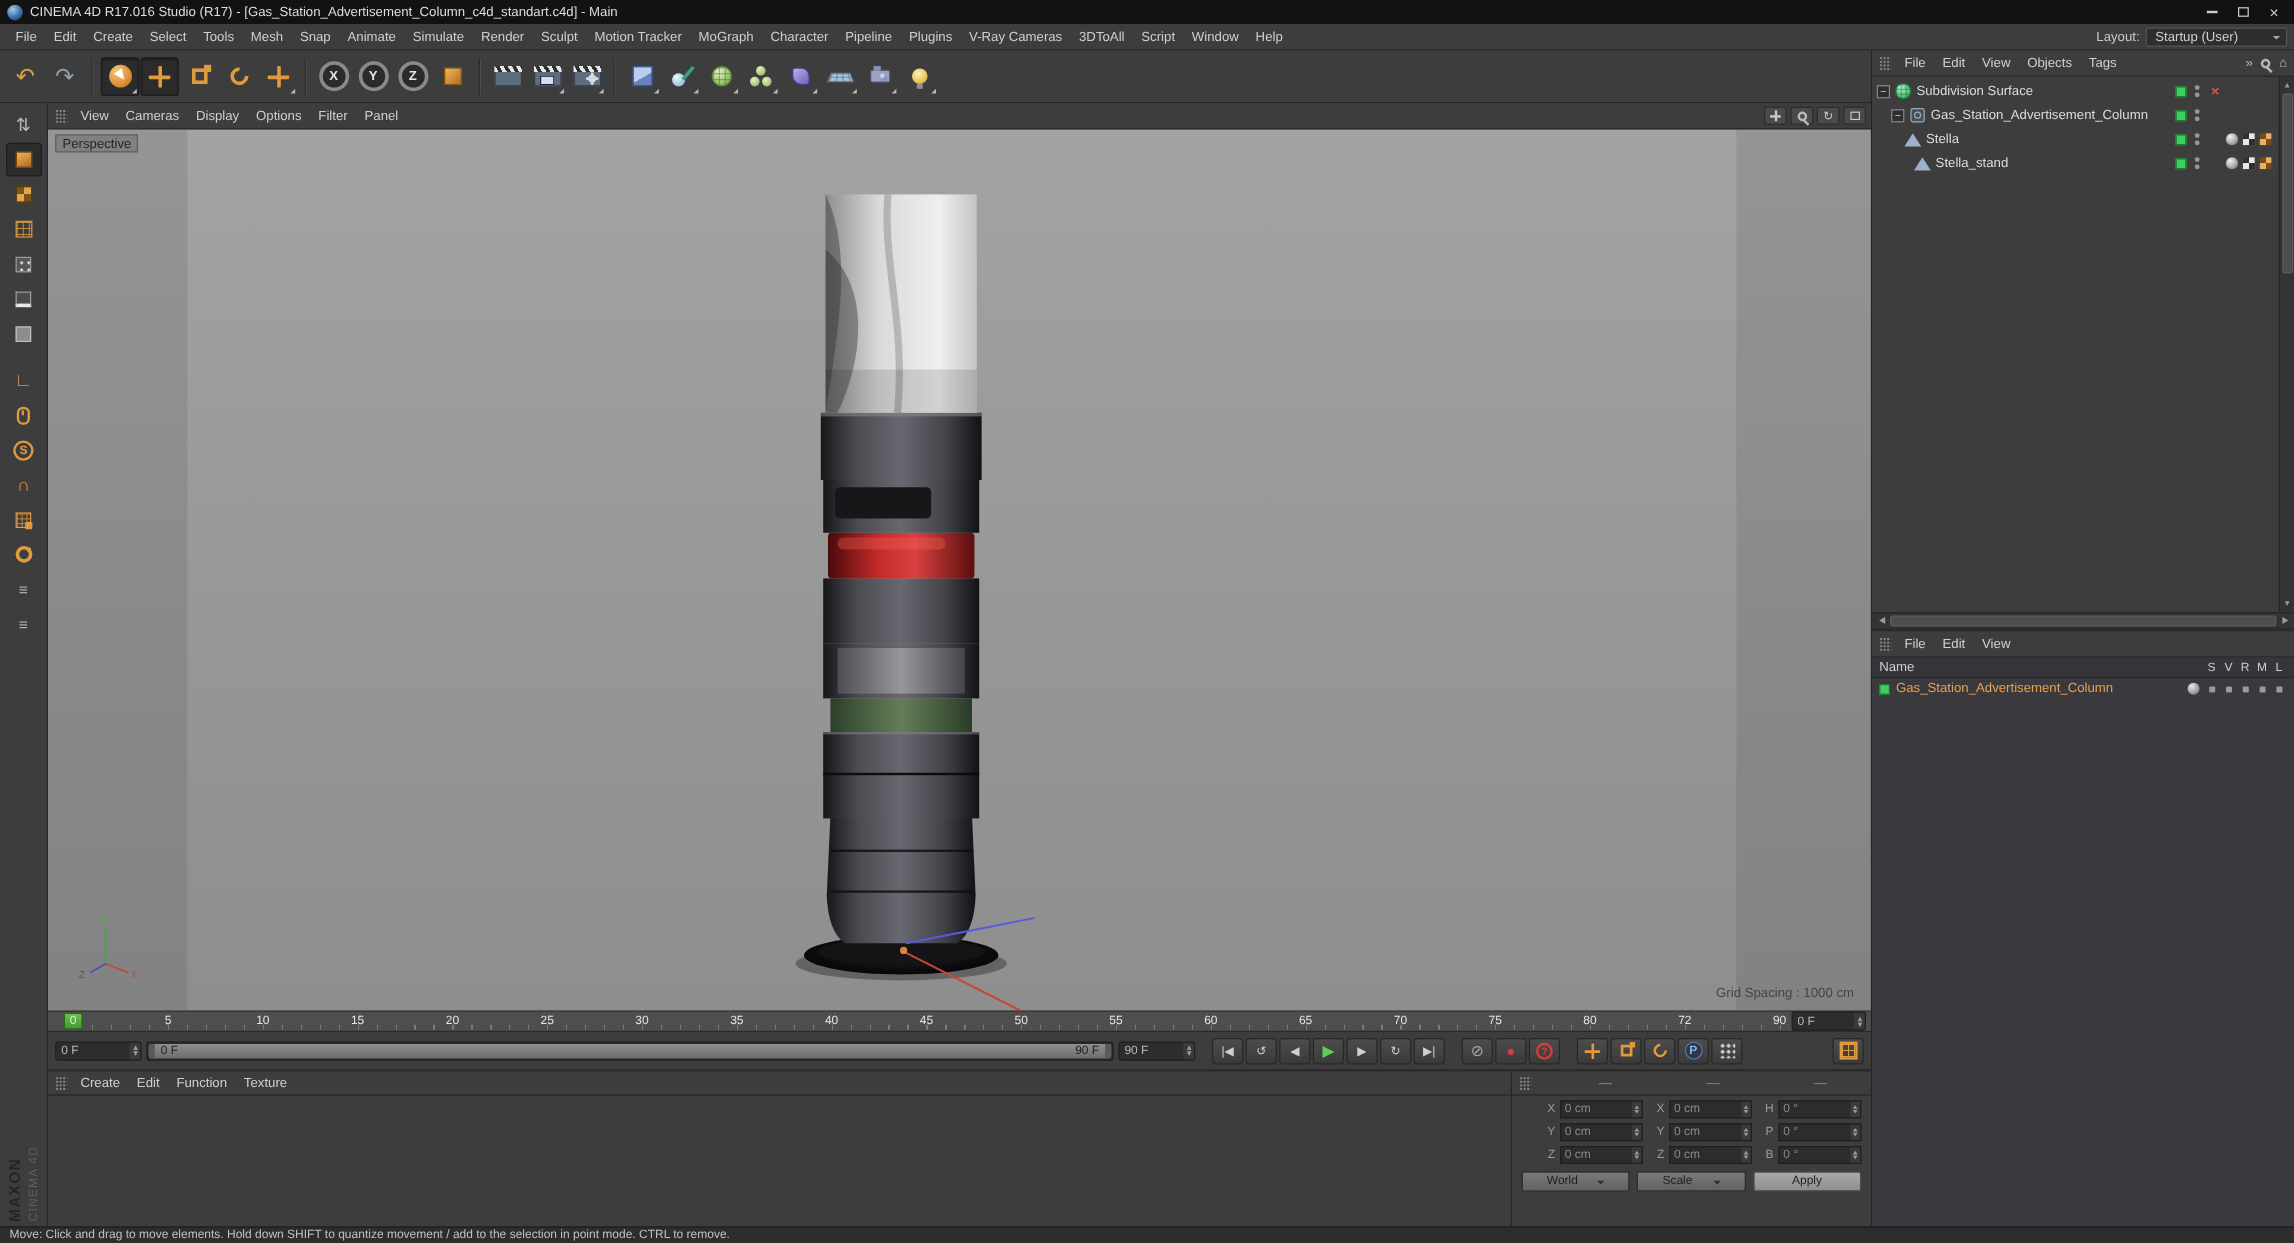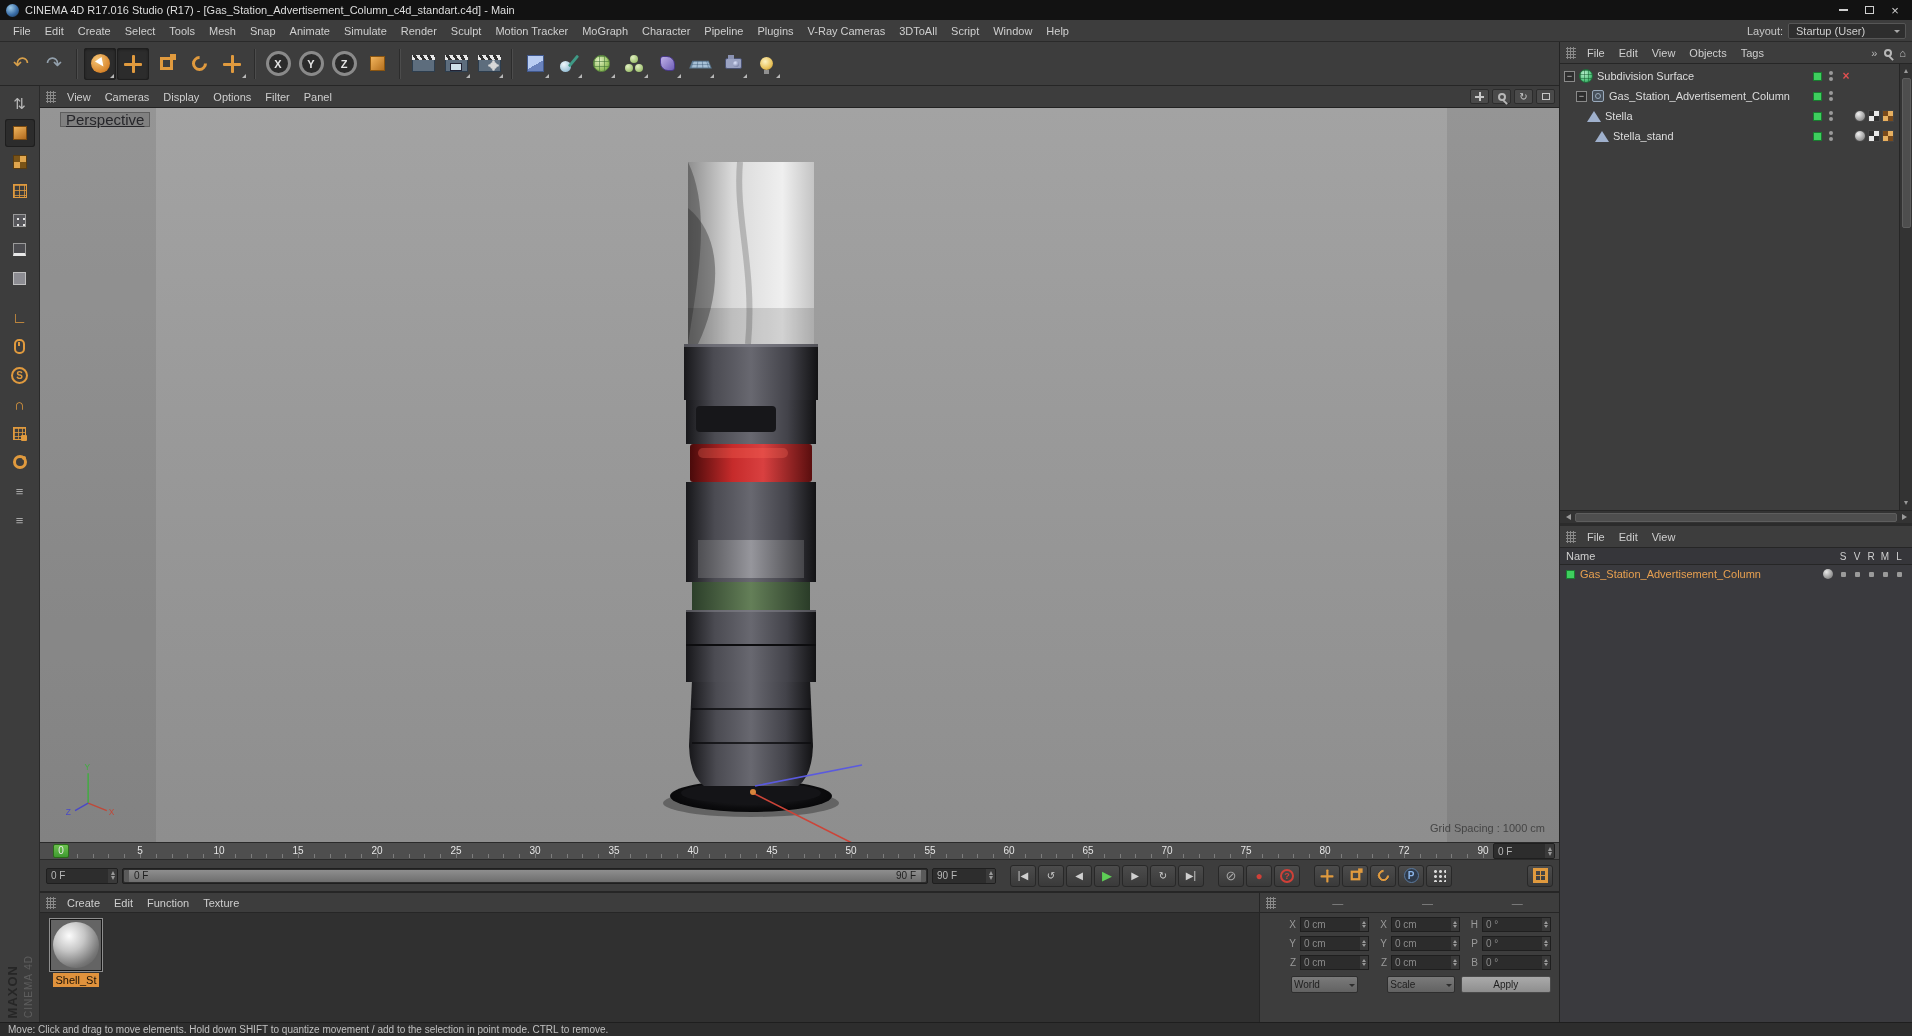--- a/index.html
+++ b/index.html
@@ -108,21 +108,21 @@
   .mini-plus::before { content:""; position:absolute; left:4px; top:0; width:1.5px; height:9px; background:#c8c8c8; }
   .mini-plus::after { content:""; position:absolute; top:4px; left:0; width:9px; height:1.5px; background:#c8c8c8; }
   .mini-box { width:8px; height:7px; border:1.5px solid #c8c8c8; }
   .mag { width:8px; height:8px; border:2px solid #b8b8b8; border-radius:50%; position:relative; }
   .mag::after { content:""; position:absolute; right:-4px; bottom:-4px; width:6px; height:2px; background:#b8b8b8; transform:rotate(45deg); }
 
   .vp-canvas { flex:1; position:relative; background:linear-gradient(180deg,#a3a3a3,#979797 55%,#8e8e8e); overflow:hidden; }
   .safe-band { position:absolute; top:0; bottom:0; background:rgba(25,25,25,.10); }
   .band-left { left:0; width:116px; }
   .band-right { right:0; width:112px; }
-  .persp-chip { position:absolute; left:20px; top:4px; background:rgba(125,125,125,.9); border:1px solid #5e5e5e; color:#26262a; padding:0 5px; height:15px; display:flex; align-items:center; font-size:15px;text-decoration:underline; }
+  .persp-chip { position:absolute; left:6px; top:4px; background:rgba(125,125,125,.9); border:1px solid #5e5e5e; color:#26262a; padding:0 5px; height:15px; display:flex; align-items:center; font-size:11px; }
   .grid-label { position:absolute; right:14px; bottom:8px; color:#454545; font-size:11px; }
   .column-svg { position:absolute; left:600px; top:40px; width:240px; height:700px; }
   .axis-mini { position:absolute; left:22px; bottom:24px; width:56px; height:56px; }
 
   
   .ruler { height:18px; background:#4e4e4e; border-top:1px solid #2a2a2a; border-bottom:1px solid #2a2a2a; display:flex; align-items:center; flex:0 0 auto; }
   .ruler-track { position:relative; flex:1; height:100%; overflow:hidden; }
   .ruler-track::before { content:""; position:absolute; left:21px; right:0; bottom:1px; height:4px; background:repeating-linear-gradient(90deg,#7d7d7d 0 1px,transparent 1px 15.8px); }
   .tick { position:absolute; top:2px; transform:translateX(-50%); font-size:10px; color:#e6e6e6; }
   .playhead { position:absolute; left:13px; top:1px; width:16px; height:14px; background:linear-gradient(180deg,#6cc24e,#3f9a30); border:1px solid #2a6a1a; border-radius:2px; }
@@ -168,21 +168,21 @@
   .coord-menu { height:20px; border-bottom:1px solid #262626; display:grid; grid-template-columns:18px 14px 1fr 14px 1fr 14px 1fr; align-items:center; column-gap:4px; padding:0 8px 0 4px; color:#9a9a9a; }
   .coord-head { text-align:center; color:#8a8a8a; }
   .coord-grid { display:grid; grid-template-columns:14px 1fr 14px 1fr 14px 1fr; column-gap:4px; row-gap:4px; padding:4px 8px 2px 22px; }
   .clab { color:#9a9a9a; font-size:10px; text-align:right; align-self:center; }
   .cfield { height:15px; background:#2c2c2c; border:1px solid #1f1f1f; display:flex; align-items:center; overflow:hidden; }
   .cfield .val { flex:1; color:#8a8a8a; font-size:10px; padding:0 3px; white-space:nowrap; }
   .cfield .steps { width:8px; }
   .cfield .tri-up { border-width:2px; border-bottom-width:3px; }
   .cfield .tri-down { border-width:2px; border-top-width:3px; }
   .coord-bottom { display:grid; grid-template-columns:1fr 1fr 1fr; column-gap:6px; padding:4px 8px 0 8px; }
-  .dropdown { height:17px; background:linear-gradient(180deg,#7a7a7a,#626262); border:1px solid #2e2e2e; border-radius:2px; color:#1e1e1e; font-size:10px; display:flex; align-items:center; padding:0 2px;margin-left:23px; }
+  .dropdown { height:17px; background:linear-gradient(180deg,#7a7a7a,#626262); border:1px solid #2e2e2e; border-radius:2px; color:#1e1e1e; font-size:10px; display:flex; align-items:center; padding:0 20px; }
   .dropdown::after { content:""; margin-left:auto; border:3px solid transparent; border-top-color:#2e2e2e; transform:translateY(2px); }
   .apply-btn { height:17px; background:linear-gradient(180deg,#aaaaaa,#8e8e8e); border:1px solid #4a4a4a; border-radius:2px; color:#1e1e1e; font-size:10px; display:flex; align-items:center; justify-content:center; }
 
   
   .right-col { width:352px; display:flex; flex-direction:column; background:#3d3d3d; flex:0 0 auto; min-height:0; }
   .panel-menu { height:22px; display:flex; align-items:center; padding:0 4px; border-bottom:1px solid #262626; flex:0 0 auto; }
   .pm-icons { margin-left:auto; display:flex; align-items:center; gap:7px; padding-right:2px; }
   .pm-icons .txt { color:#b8b8b8; font-size:11px; }
   .om-panel { height:484px; display:flex; flex-direction:column; border-bottom:3px solid #2b2b2b; flex:0 0 auto; }
   .om-body { flex:1; display:flex; min-height:0; }
@@ -623,28 +623,20 @@
 
           <div class="bottom-row">
             <div class="materials">
               <div class="mgr-menu">
                 <div class="grip"></div>
                 <span class="mitem">Create</span>
                 <span class="mitem">Edit</span>
                 <span class="mitem">Function</span>
                 <span class="mitem">Texture</span>
               </div>
-              <div class="mat-content">
-                <div class="mat-tile">
-                  <div class="mat-thumb">
-                      <div class="mat-sphere"></div>
-                    </div>
-                  <div class="mat-label">Shell_St</div>
-                </div>
-              </div>
             </div>
 
             <div class="coords">
               <div class="coord-menu">
                 <div class="grip"></div>
                 <span></span>
                 <span class="coord-head">—</span>
                 <span></span>
                 <span class="coord-head">—</span>
                 <span></span>

